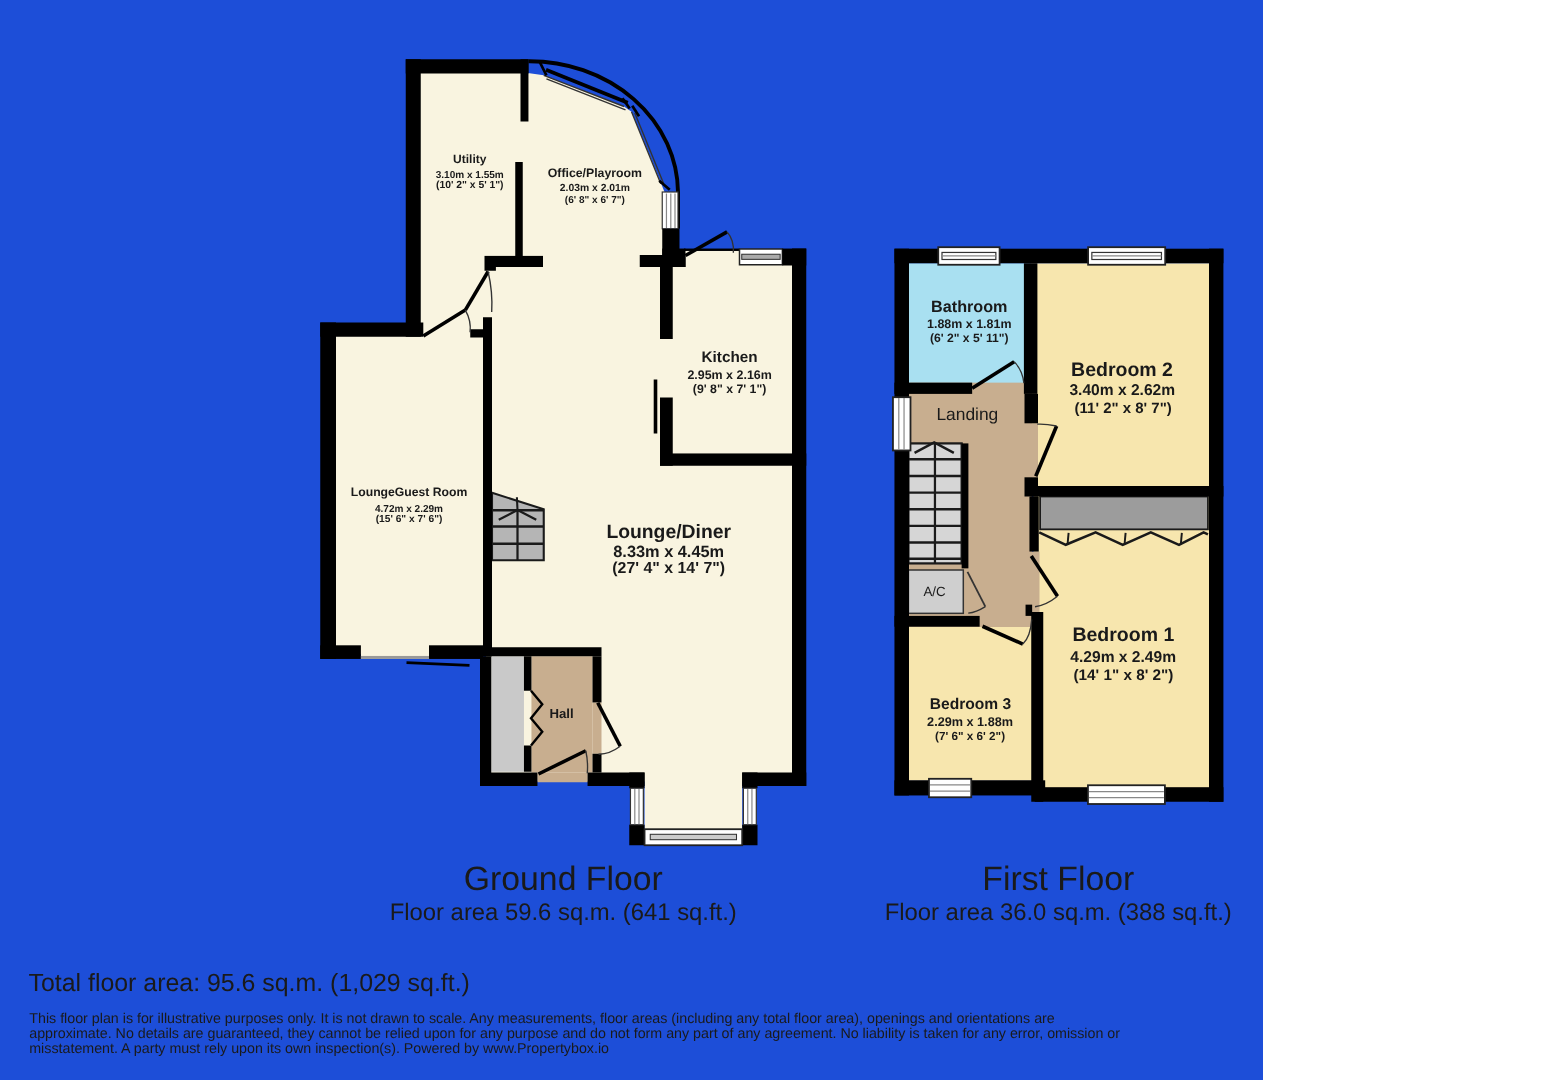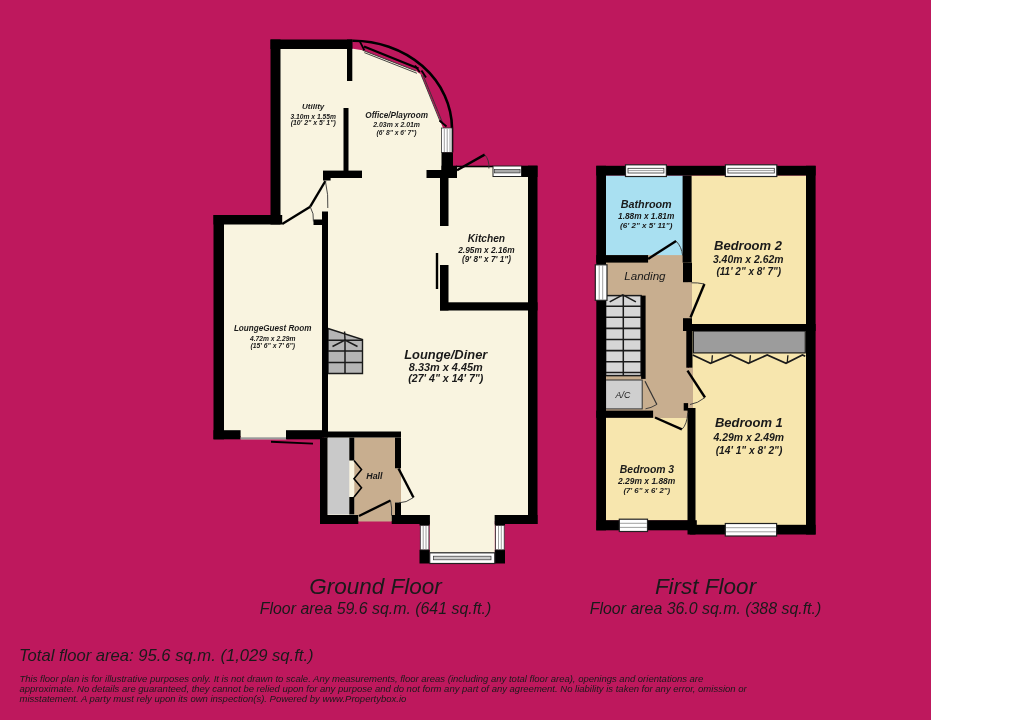--- a/index.html
+++ b/index.html
@@ -1,16 +1,16 @@
 <!DOCTYPE html>
 <html><head>
 <meta charset="utf-8">
 <style>
 html,body{margin:0;padding:0;background:#fff;}
-#page{position:relative;width:931px;height:720px;background:#be185d;overflow:hidden;font-style:italic;}
+#page{position:relative;width:842px;height:720px;background:#1d4ed8;overflow:hidden;}
 svg{position:absolute;top:0;left:0;}
 text{font-family:"Liberation Sans",sans-serif;fill:#1a1a1a;}
 .lbl{font-weight:bold;}
 </style>
 </head>
 <body>
 <div id="page">
 <svg width="1029" height="720" viewBox="0 0 1029 720">
 
 <g id="ground">

